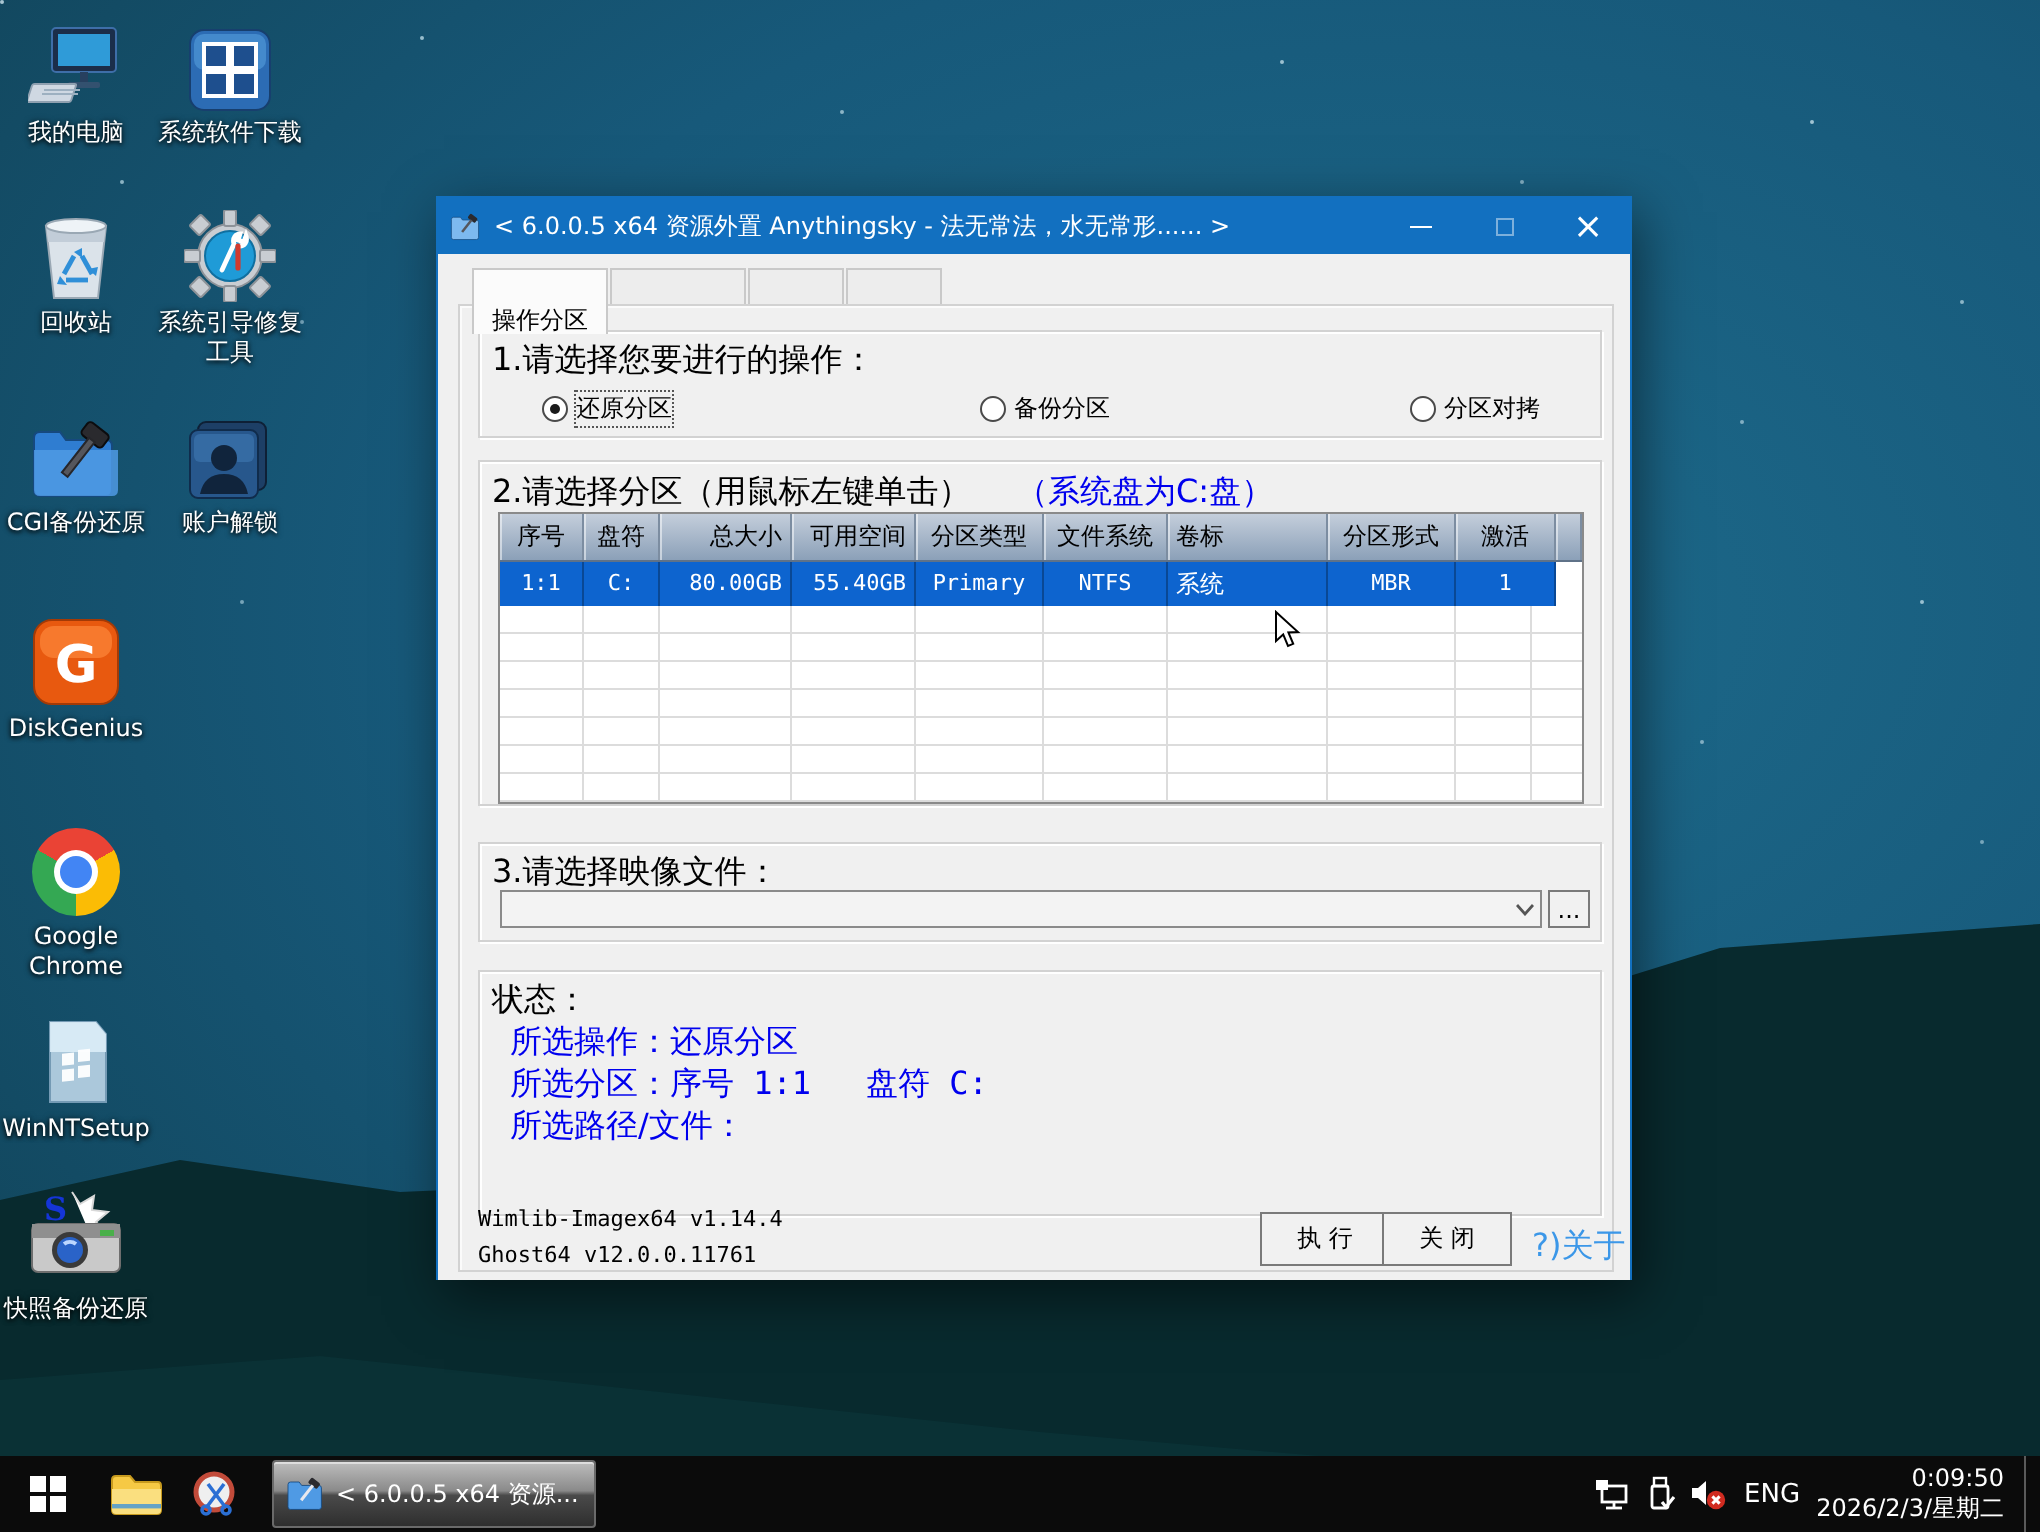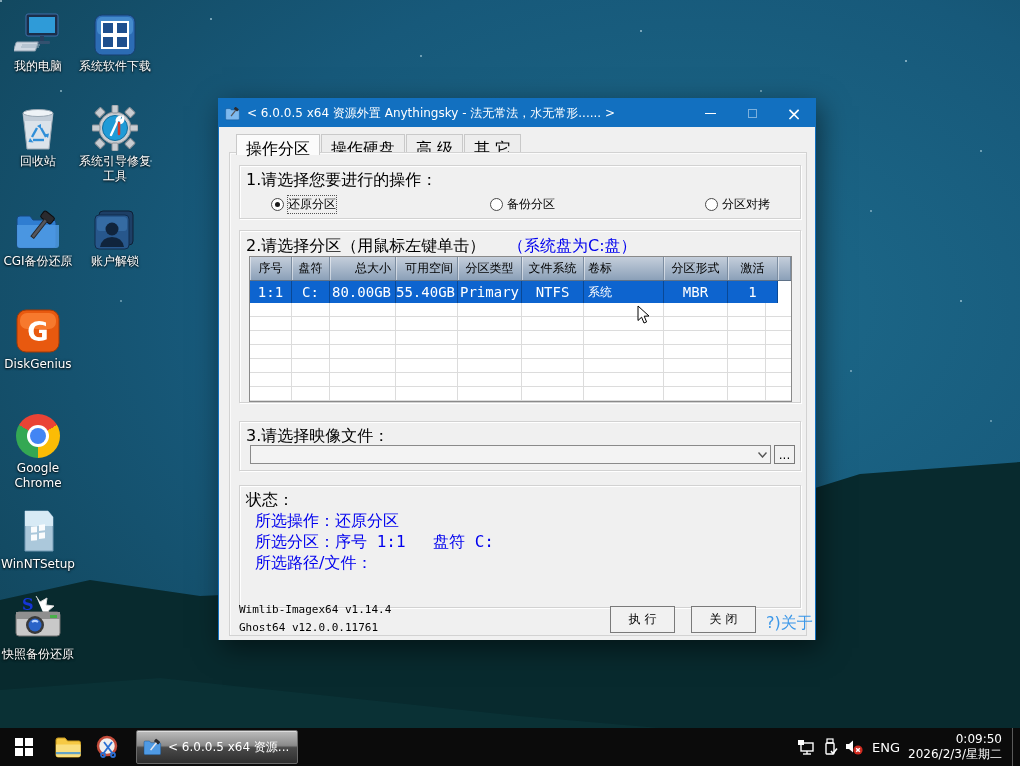--- a/index.html
+++ b/index.html
@@ -32,21 +32,21 @@
     background:#f0f0f0; border:1px solid #1270c0; box-shadow:4px 8px 26px rgba(0,0,0,.5); z-index:10; }
   .titlebar { height:28px; background:#1270c0; display:flex; align-items:center; padding-left:6px; }
   .titlebar .ttl { color:#fff; font-size:12px; margin-left:6px; white-space:nowrap; }
   .wbtns { margin-left:auto; display:flex; height:28px; }
   .wbtn { width:42px; height:28px; display:flex; align-items:center; justify-content:center; color:#fff; font-size:14px; }
   .wbtn .dash { width:11px; height:1px; background:#fff; display:block; }
   .wbtn .sq { width:9px; height:9px; border:1px solid rgba(255,255,255,.45); display:block; }
   .client { position:relative; height:513px; background:#f0f0f0; }
 
   .tabs { position:absolute; left:17px; top:7px; display:flex; }
-  .tab { font-size:16px; height:20px; line-height:19px; padding:4px 9px;
+  .tab { font-size:12px; height:20px; line-height:19px; padding:16px 9px;
     border:1px solid #c9c9c9; border-bottom:none; background:#ededed; color:#000; margin-right:1px; }
   .tab.active { background:#fbfbfb; height:21px; position:relative; z-index:2; }
 
   .page { position:absolute; left:10px; top:25px; width:578px; height:484px;
     border:1px solid #d2d2d2; background:#f0f0f0; box-shadow:inset 1px 1px 0 #fbfbfb; }
   .gbox { position:absolute; border:1px solid #d2d2d2; box-shadow:inset 1px 1px 0 #fff, 1px 1px 0 #fff; }
   .lab { position:absolute; font-size:16px; color:#000; white-space:nowrap; }
   .blue { color:#0000ee; }
 
   
@@ -58,21 +58,21 @@
   .rlbl.focus { outline:1px dotted #555; }
 
   
   .tbl { position:absolute; left:9px; top:25px; width:543px; height:146px;
     border:1px solid #8a8a8a; background:#fff; overflow:hidden; }
   .thead { display:flex; height:24px; background:linear-gradient(#c4cedb, #8ba0b8);
     border-bottom:1px solid #5f7288; }
   .th { font-size:12px; line-height:23px; color:#000; border-right:1px solid #7c8da1;
     box-shadow:inset 1px 0 0 rgba(255,255,255,.5); white-space:nowrap; overflow:hidden; }
   .trow { display:flex; height:22px; background:#0d64cf; }
-  .td { font-size:14px; line-height:22px; color:#fff; font-family:"DejaVu Sans Mono","DejaVu Sans",monospace;
+  .td { font-size:11px; line-height:22px; color:#fff; font-family:"DejaVu Sans Mono","DejaVu Sans",monospace;
     border-right:1px solid rgba(0,0,0,.28); white-space:nowrap; overflow:hidden; }
   .c0{width:42px}.c1{width:38px}.c2{width:66px}.c3{width:62px}.c4{width:64px}
   .c5{width:62px}.c6{width:80px}.c7{width:64px}.c8{width:50px}.cf{flex:1}
   .a-c{text-align:center}.a-r{text-align:right;padding-right:4px}.a-l{text-align:left;padding-left:4px}
   .tgrid { position:relative; height:99px; }
   .erow { height:14px; border-bottom:1px solid #dcdcdc; }
   .vline { position:absolute; top:0; bottom:0; width:1px; background:#dcdcdc; }
 
   
   .combo { position:absolute; height:19px; background:#f3f3f3; border:1px solid #8a8a8a;
@@ -390,21 +390,21 @@
           <div class="lab" style="left:6px;top:4px;">状态：</div>
           <div class="lab blue" style="left:15px;top:25px;">所选操作：还原分区</div>
           <div class="lab blue" style="left:15px;top:46px;">所选分区：</div>
           <div class="lab blue" style="left:95px;top:46px;font-family:'DejaVu Sans Mono',monospace;">序号 1:1</div>
           <div class="lab blue" style="left:193px;top:46px;font-family:'DejaVu Sans Mono',monospace;">盘符 C:</div>
           <div class="lab blue" style="left:15px;top:67px;">所选路径/文件：</div>
         </div>
 
         <div class="lab mono" style="left:9px;top:450px;">Wimlib-Imagex64 v1.14.4</div>
         <div class="lab mono" style="left:9px;top:468px;">Ghost64 v12.0.0.11761</div>
-        <div class="btn" style="left:380px;top:453px;width:65px;height:27px;">执 行</div>
+        <div class="btn" style="left:400px;top:453px;width:65px;height:27px;">执 行</div>
         <div class="btn" style="left:461px;top:453px;width:65px;height:27px;">关 闭</div>
         <div class="lab linkblue" style="left:536px;top:460px;">?)关于</div>
       </div>
     </div>
   </div>
 
   <div class="cursor">
     <svg width="16" height="20" viewBox="0 0 16 20">
       <path d="M1 1 L1 15.5 L4.6 12.2 L7 18 L9.6 16.9 L7.2 11.2 L12 11 Z" fill="#fff" stroke="#000" stroke-width="1"></path>
     </svg>

